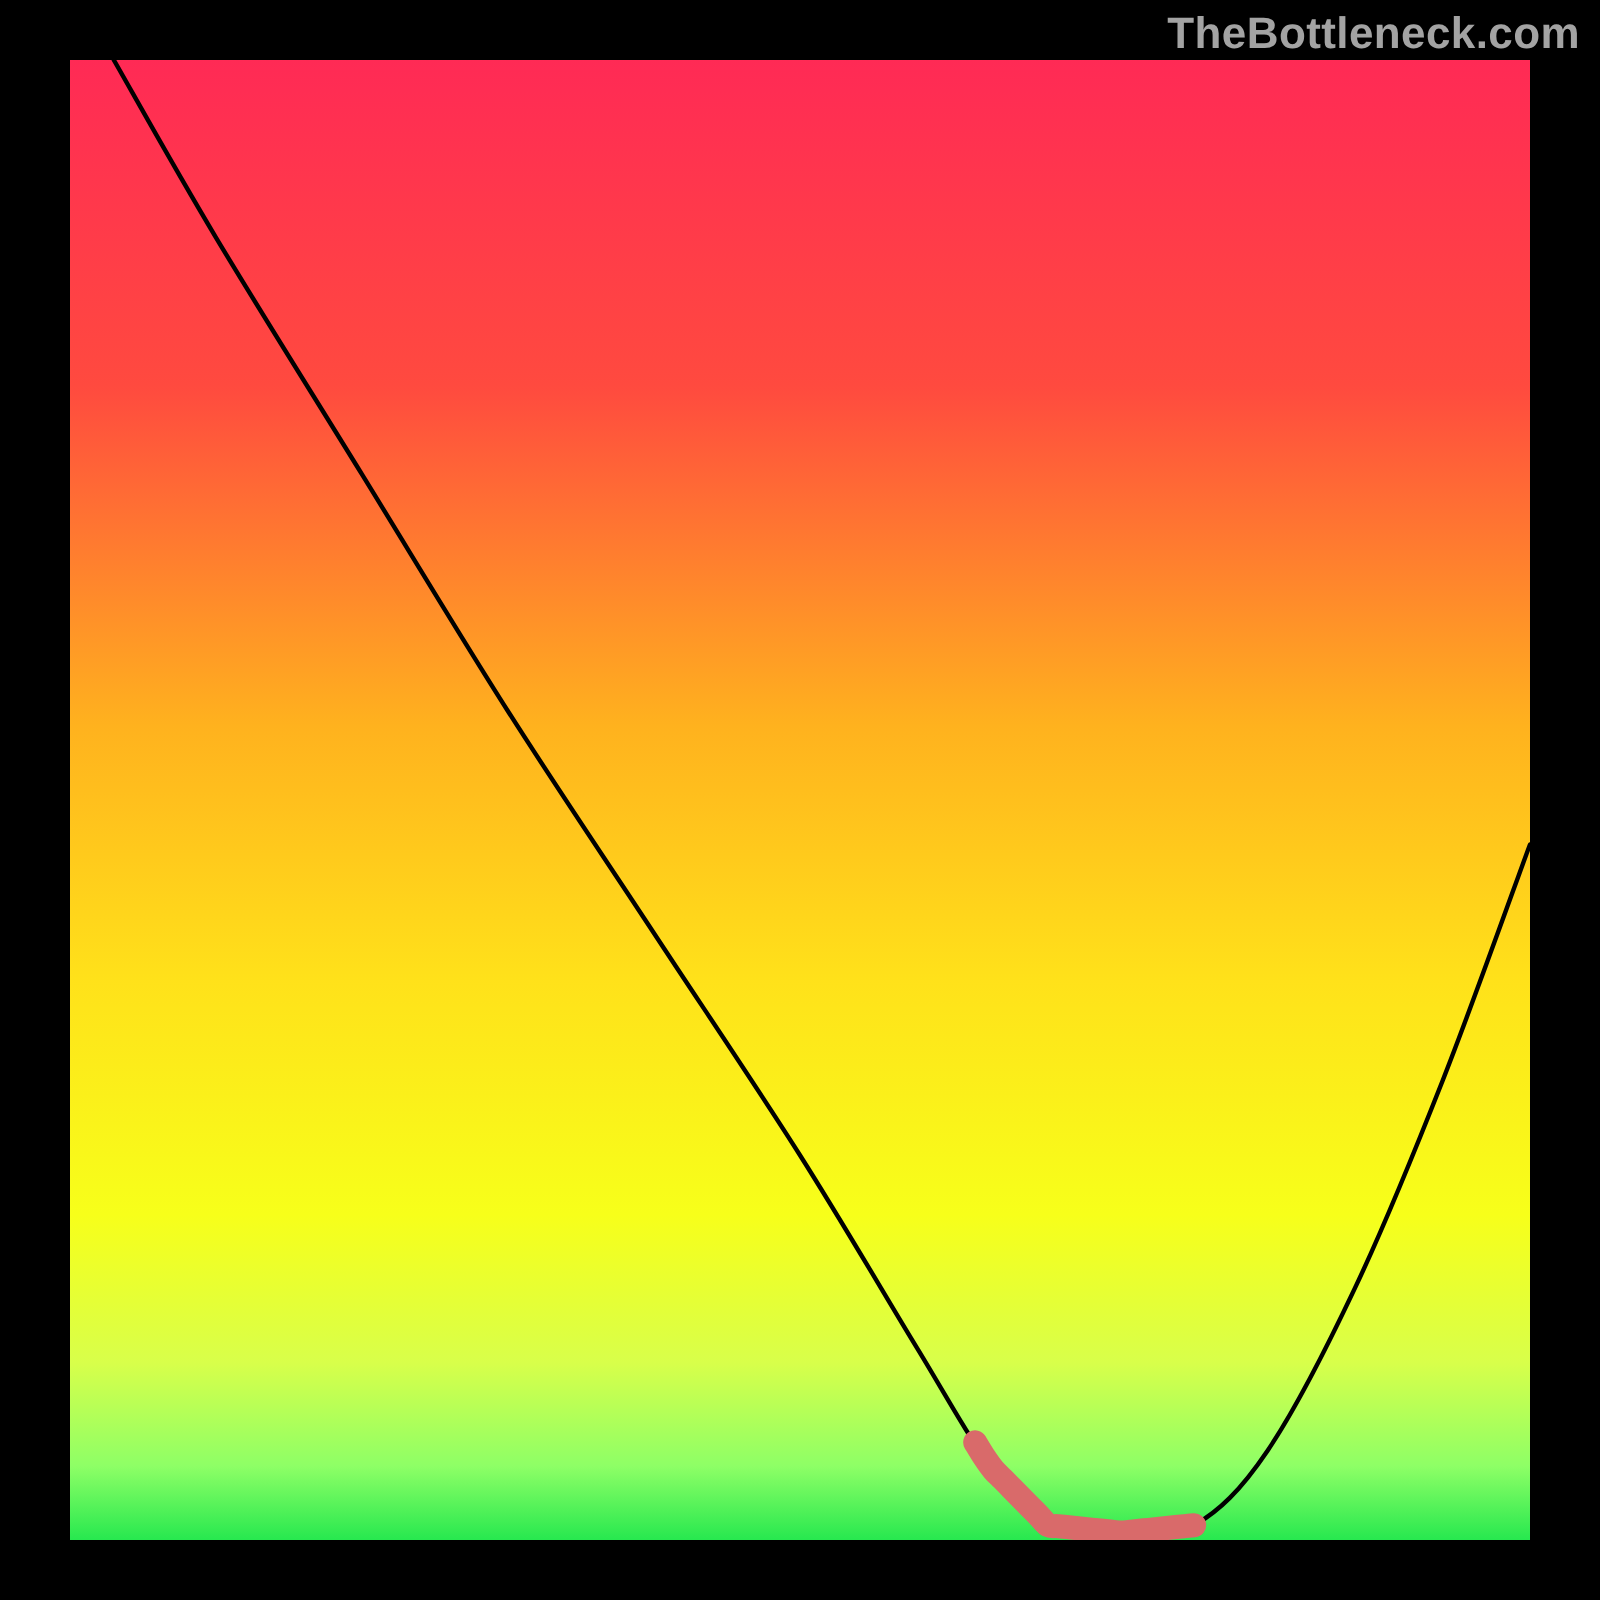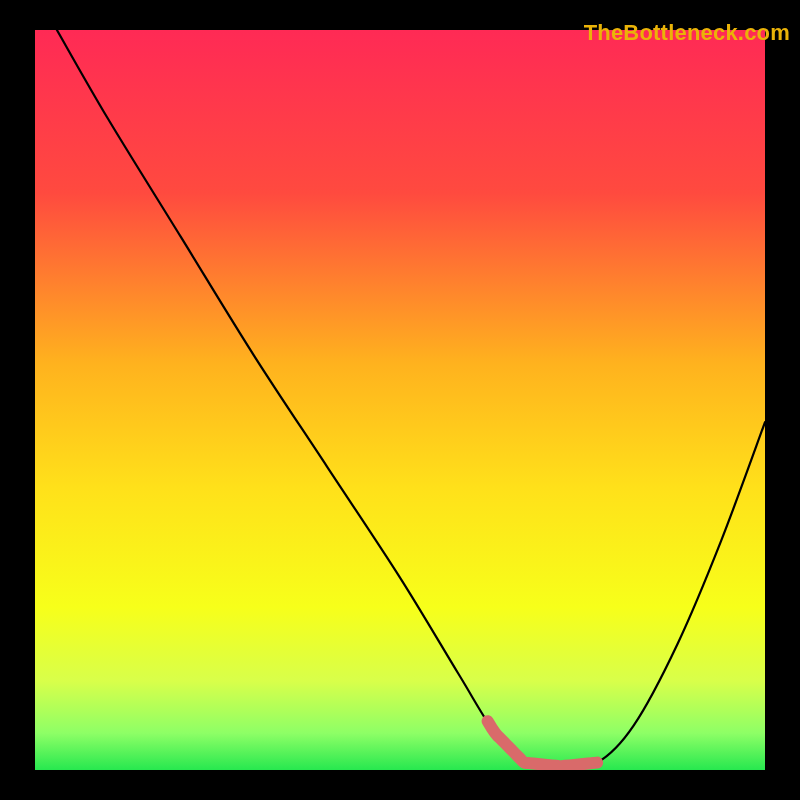--- a/index.html
+++ b/index.html
@@ -12,23 +12,23 @@
     font-family: Arial, Helvetica, sans-serif;
   }
   .frame {
     position: relative;
     width: 800px;
     height: 800px;
     background: #000;
   }
   .watermark {
     position: absolute;
-    top: 20px;
+    top: 4px;
     right: 10px;
-    color: #eab308;
+    color: #a3a3a3;
     font-size: 22px;
     font-weight: 600;
     letter-spacing: 0.2px;
     z-index: 5;
   }
   .plot-outer {
     position: absolute;
     left: 35px;
     top: 30px;
     width: 730px;

